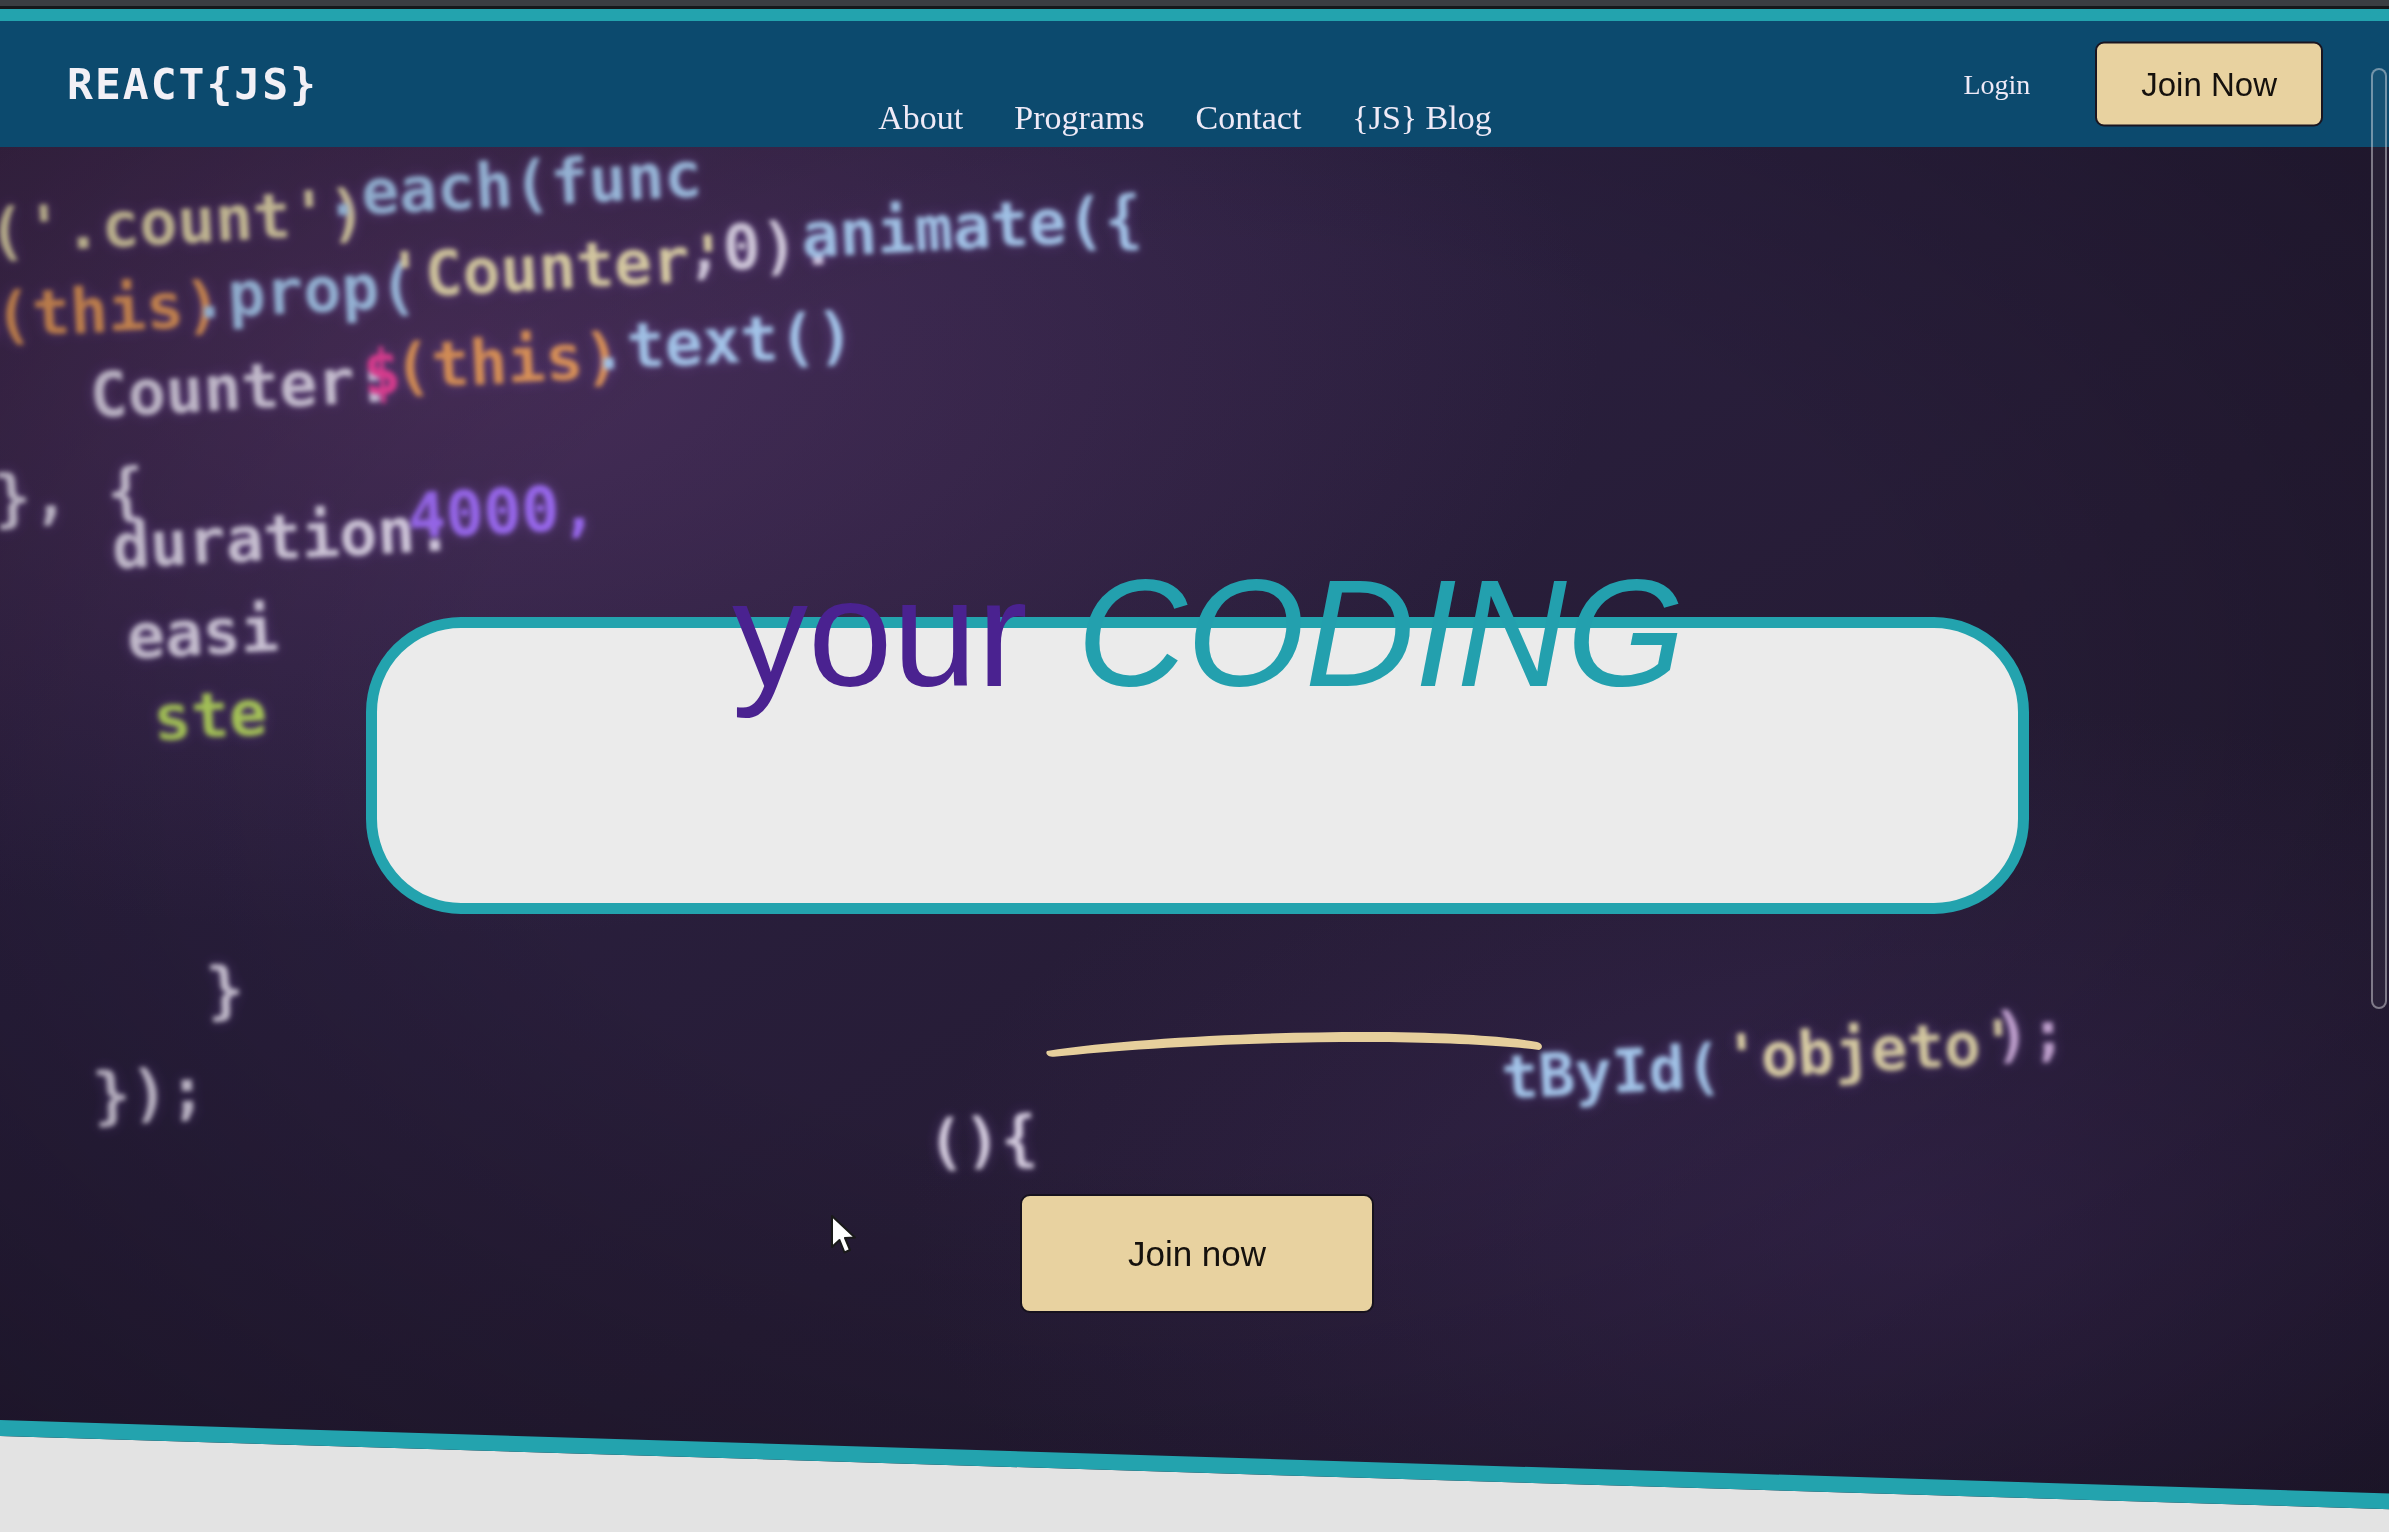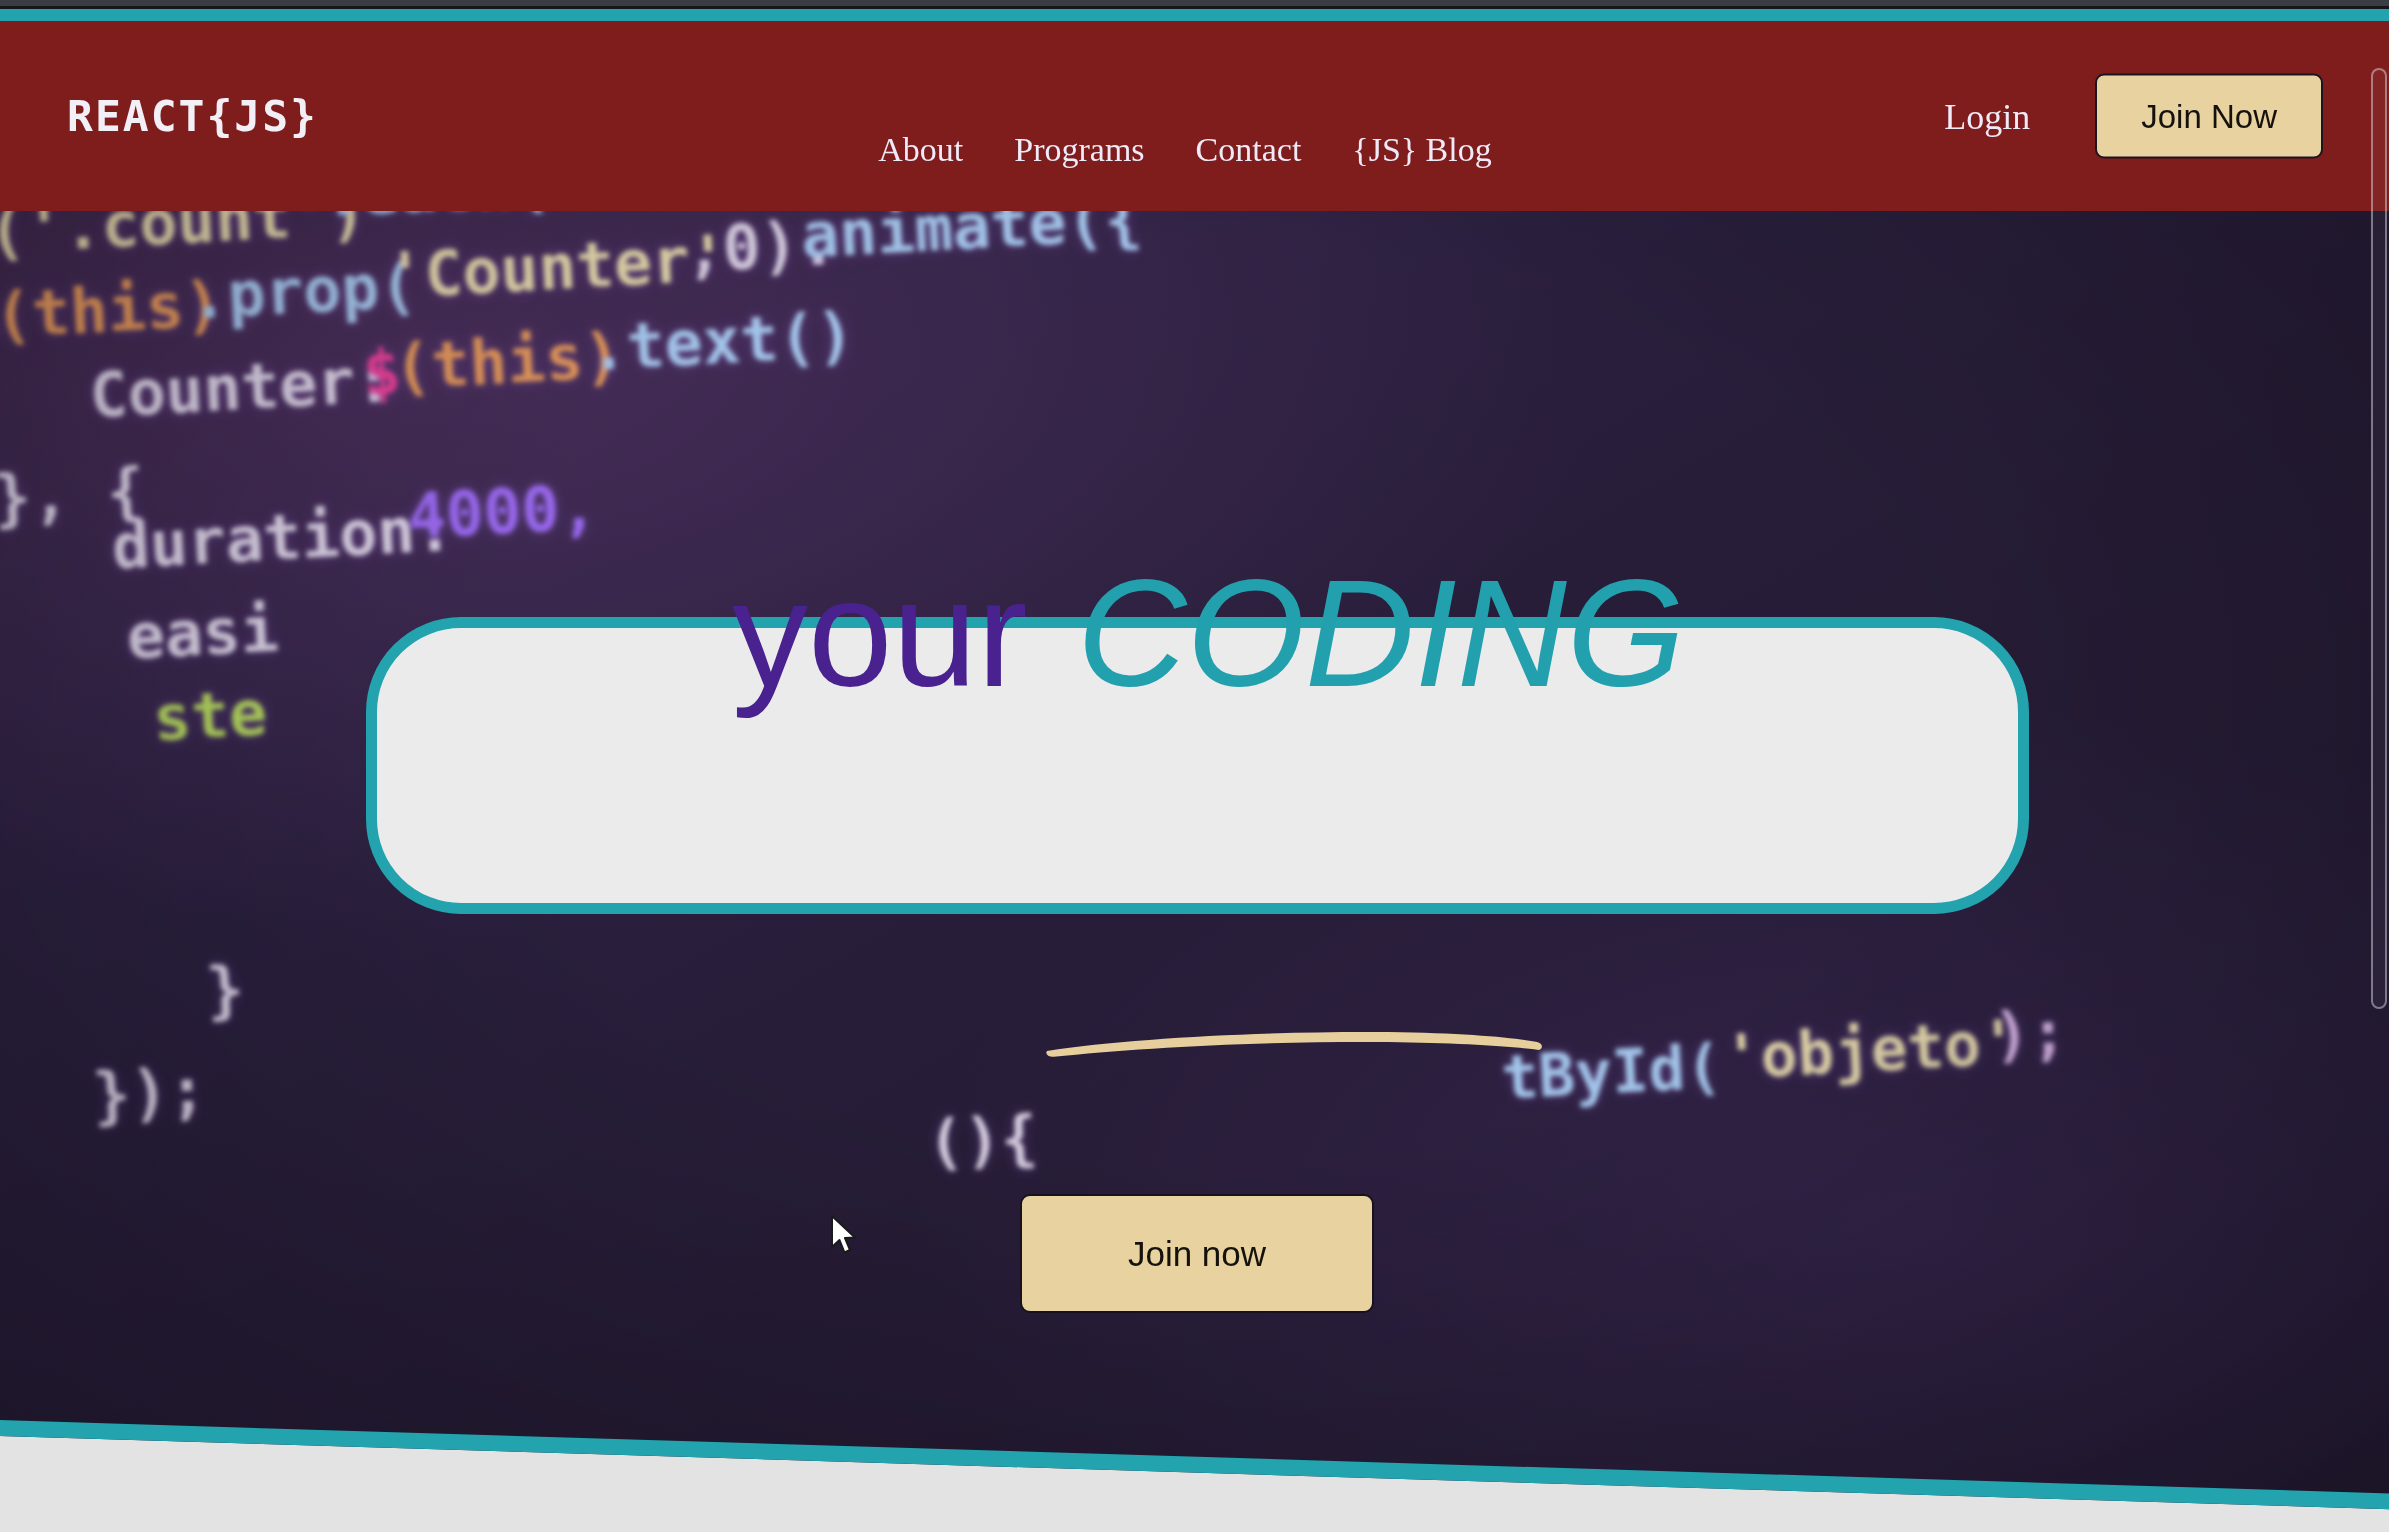--- a/index.html
+++ b/index.html
@@ -58,22 +58,22 @@
   .t-cream { color:#e8dcae; }
   .t-blue  { color:#a9cdf2; }
   .t-orange{ color:#e79a5a; }
   .t-white { color:#ded6e8; }
   .t-purple{ color:#9d6bf5; }
   .t-green { color:#b6d95e; }
   .t-lilac { color:#d9b6e8; }
 
   
   #navbar{
-    position:absolute; top:0; left:0; width:2390px; height:190px;
-    background:#7f1d1d;
+    position:absolute; top:0; left:0; width:2390px; height:126px;
+    background:#0c4a6e;
     display:flex; align-items:center;
     z-index:8;
   }
   #brand{
     position:absolute; left:67px; top:50%; transform:translateY(-50%);
     font-family:"DejaVu Sans Mono","Liberation Mono",monospace;
     font-weight:700; font-size:43px; letter-spacing:2px; color:#f2f0f6;
   }
   #nav-links{
     position:absolute; left:50%; top:50%;
@@ -83,21 +83,21 @@
   .nav-link{
     font-family:"Liberation Serif","DejaVu Serif",serif;
     font-size:34px; color:#efeaf7; cursor:pointer; white-space:nowrap;
   }
   #nav-right{
     position:absolute; right:67px; top:50%; transform:translateY(-50%);
     display:flex; align-items:center; gap:65px;
   }
   #login-link{
     font-family:"Liberation Serif","DejaVu Serif",serif;
-    font-size:36px; color:#efeaf7; cursor:pointer;
+    font-size:28px; color:#efeaf7; cursor:pointer;
   }
   #join-now-button{
     background:#e8d2a0; color:#15110d;
     border:2px solid #1a1520; border-radius:9px;
     font-family:"Liberation Sans",sans-serif; font-size:33px;
     padding:24px 44px; cursor:pointer; line-height:1;
   }
 
   
   #headline-card{

